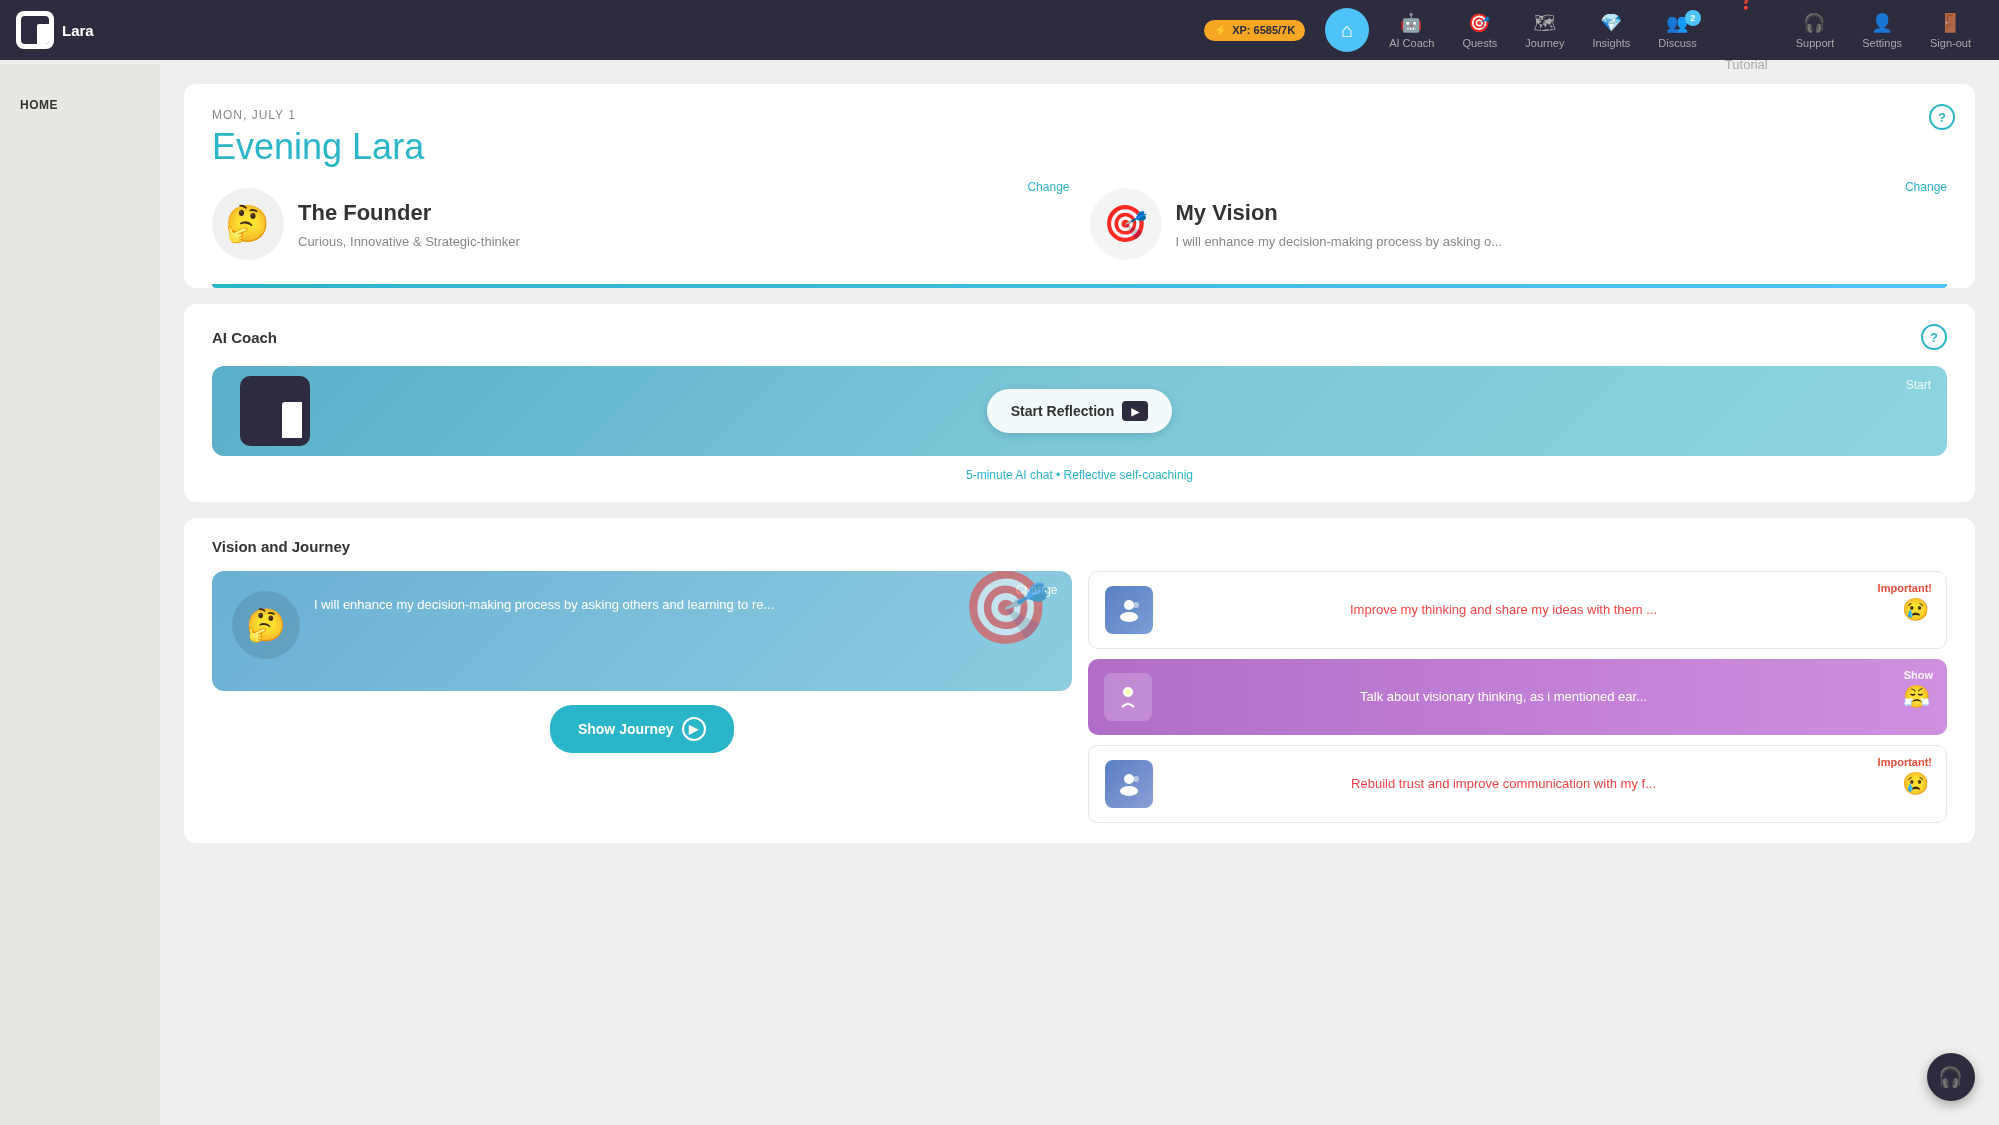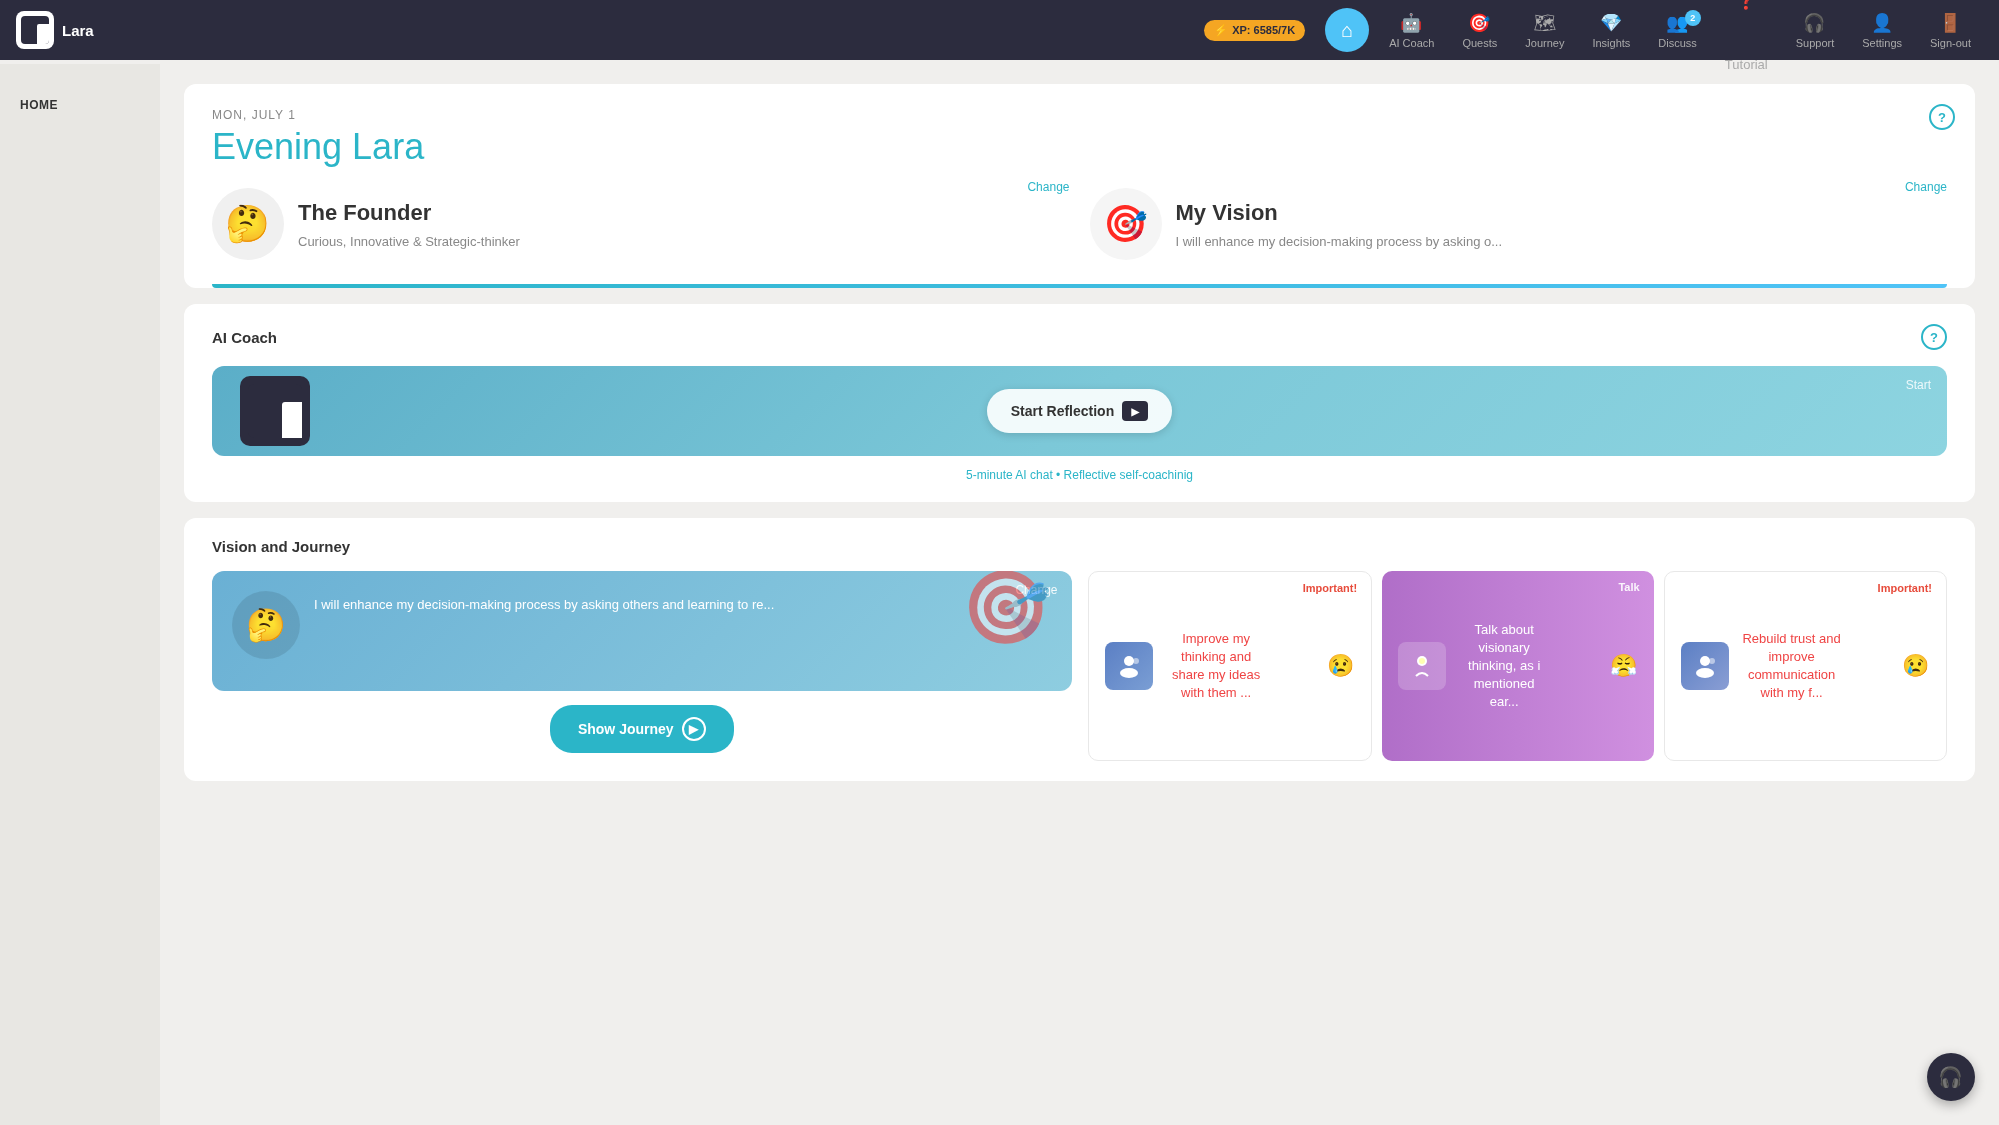--- a/index.html
+++ b/index.html
@@ -161,21 +161,21 @@
       width: 26px; height: 20px; background: #2c2c3e; border-radius: 4px;
       display: flex; align-items: center; justify-content: center; color: white; font-size: 10px;
     }
     .ai-coach-tagline {
       text-align: center; color: #2bb5c8; font-size: 12px; margin-top: 12px;
     }
 
     
     .vj-grid { display: flex; gap: 16px; }
     .vj-left { flex: 1; }
-    .vj-right { flex: 1; display: flex; flex-direction: row; gap: 10px; }
+    .vj-right { flex: 1; display: flex; flex-direction: column; gap: 10px; }
 
     .vision-card {
       background: linear-gradient(135deg, #6ab0d4, #8ecde0);
       border-radius: 12px; padding: 20px; min-height: 120px;
       position: relative; overflow: hidden; display: flex; align-items: flex-start; gap: 14px;
     }
     .vision-card-change {
       position: absolute; top: 12px; right: 14px;
       color: rgba(255,255,255,0.9); font-size: 12px; cursor: pointer;
     }
@@ -383,21 +383,21 @@
               <svg viewBox="0 0 28 28" fill="white">
                   <circle cx="14" cy="9" r="5"></circle>
                   <ellipse cx="14" cy="21" rx="9" ry="5"></ellipse>
                   <circle cx="21" cy="9" r="3" opacity="0.5"></circle>
                 </svg>
             </div>
             <div class="quest-text">Improve my thinking and share my ideas with them ...</div>
             <span class="sad-icon">😢</span>
           </div>
           <div class="quest-card" style="background: linear-gradient(to right, #b06ec8 0%, #d090e0 100%); border:none;">
-            <span class="quest-card-badge show" style="color:rgba(255,255,255,0.9);">Talk</span>
+            <span class="quest-card-badge show" style="color:rgba(255,255,255,0.9);">Show</span>
             <div class="quest-avatar purple" style="background:rgba(255,255,255,0.2);">
               <svg viewBox="0 0 28 28" fill="white">
                   <circle cx="14" cy="9" r="5"></circle>
                   <path d="M8 24 Q14 18 20 24" stroke="white" stroke-width="2" fill="none"></path>
                   <circle cx="14" cy="9" r="3" opacity="0.3" fill="yellow"></circle>
                 </svg>
             </div>
             <div class="quest-text" style="color:white;">Talk about visionary thinking, as i mentioned ear...</div>
             <span class="angry-icon">😤</span>
           </div>

